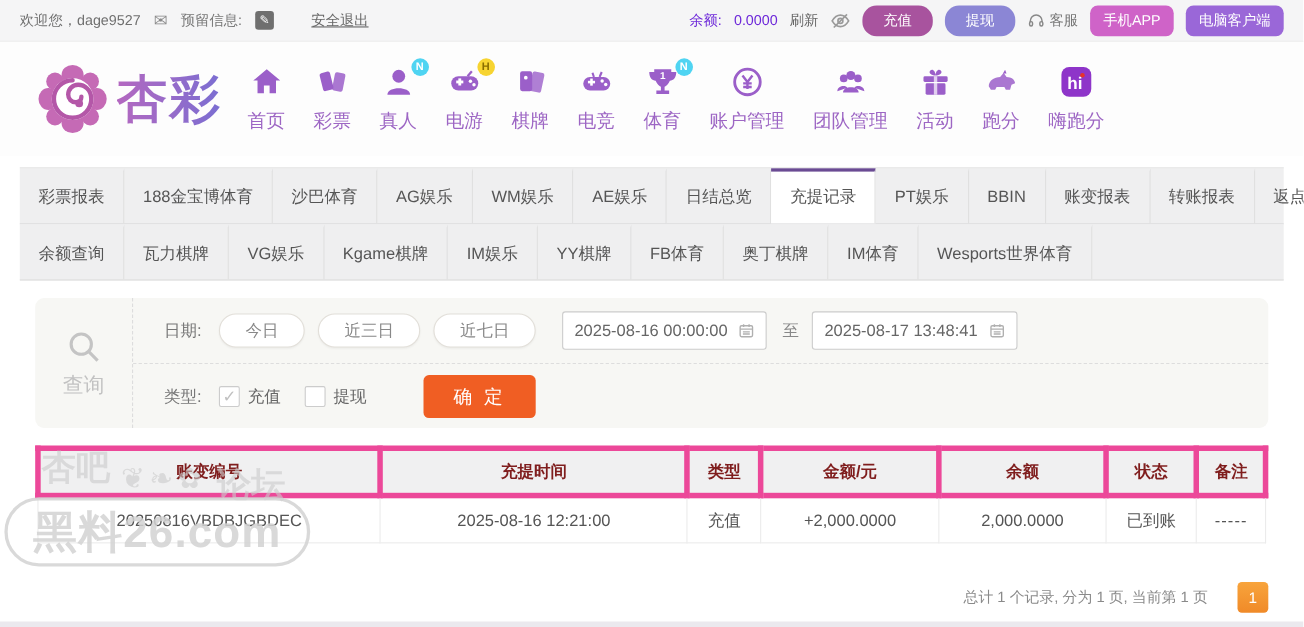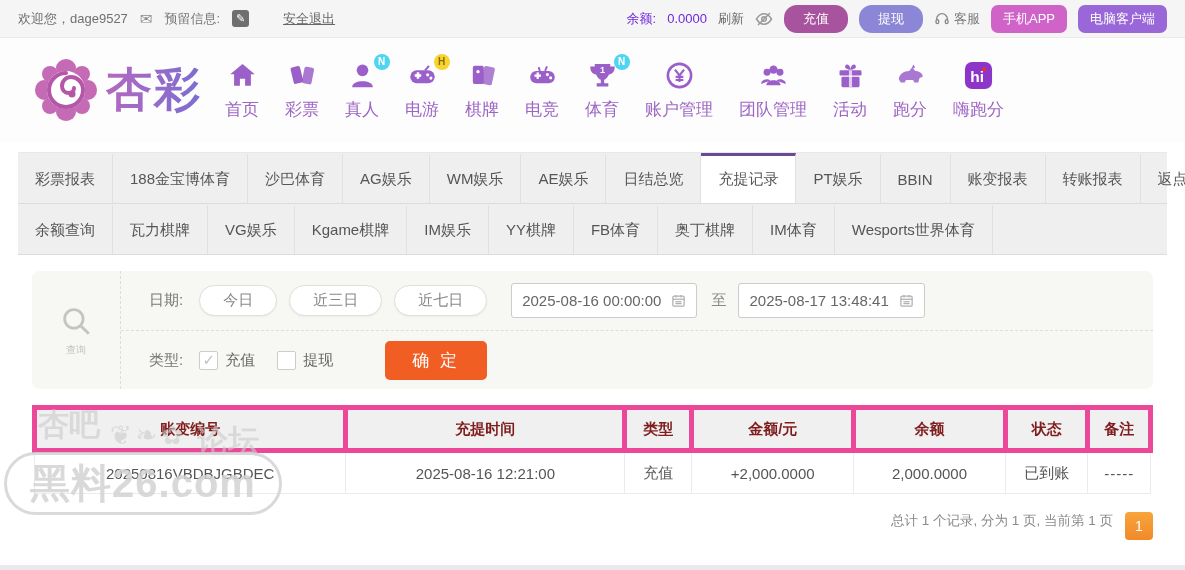--- a/index.html
+++ b/index.html
@@ -49,21 +49,21 @@
   .trow { display:flex; background:#efeff0; border-bottom:1px solid #dcdcdc; }
   .trow:first-child { border-top:1px solid #e8e8e8; }
   .tab { display:flex; align-items:center; height:50px; padding:0 17px;
     border-right:1px solid #e0e0e0; border-top:3px solid transparent;
     color:#555; font-size:15px; cursor:pointer; white-space:nowrap; }
   .tab.active { background:#fff; border-top-color:#6a4b93;text-align:center; }
 
   
   .filter { margin:16px 14px 0; background:#f7f7f4; border-radius:8px; display:flex; min-height:118px; }
   .fsearch { width:88px; display:flex; flex-direction:column; align-items:center;
-    justify-content:center; gap:5px; color:#c2c2c2; font-size:10px; cursor:pointer; }
+    justify-content:center; gap:5px; color:#c2c2c2; font-size:19px; cursor:pointer; }
   .fmain { flex:1; border-left:1px dashed #ddd; display:flex; flex-direction:column; justify-content:center; }
   .frow { display:flex; align-items:center; height:59px; padding-left:28px; }
   .frow + .frow { border-top:1px dashed #ddd; }
   .flabel { color:#777; font-size:15px; margin-right:16px; }
   .rangepill { background:#fff; border:1px solid #e2dfd9; border-radius:16px; height:31px;
     padding:0 23px; margin-right:12px; color:#888; font-size:15px; cursor:pointer;
     box-shadow:0 1px 2px rgba(0,0,0,.05); }
   .datebox { display:flex; align-items:center; gap:10px; background:#fff; border:1px solid #ccc;
     border-radius:3px; height:35px; padding:0 10px; color:#666; font-size:15px;
     margin-left:12px; cursor:pointer; }
@@ -79,22 +79,22 @@
   
   table.rec { margin:16px 14px 0; width:calc(100% - 28px); border-collapse:collapse; table-layout:fixed; }
   .rec th { background:#f0f0f1; border:5px solid #ec4899; height:43px; font-size:15px;
     color:#7f1d1d; font-weight:700; }
   .rec td { border:1px solid #ebebeb; height:43px; text-align:center; font-size:15px; color:#555; }
   .amt { color:#d9453c; }
   .ok-status { color:#3cae50; }
   .remark { color:#999; letter-spacing:1px; }
 
   
-  .pager { margin:18px 14px 0; display:flex; justify-content:flex-end; 
-    gap:12px; color:#8a8a8a; font-size:13.5px; }
+  .pager { margin:35px 14px 0; display:flex; justify-content:flex-end; align-items:center;
+    gap:27px; color:#8a8a8a; font-size:13.5px; }
   .pagebtn { min-width:28px; height:28px; border:none; border-radius:4px; color:#fff;
     font-size:14px; background:linear-gradient(#f8a43c,#f08a28); cursor:pointer; }
 
   
   .wm1 { position:absolute; left:38px; top:404px; display:flex; align-items:flex-start; gap:10px;
     color:#cbcbcb; opacity:.6; font-size:31px; font-weight:700; pointer-events:none; z-index:5; }
   .wm1 .swirl { font-size:26px; margin-top:16px; letter-spacing:4px; }
   .wm1 .w2 { margin-top:16px; }
   .wm2 { position:absolute; left:4px; top:452px; width:278px; height:63px; border:3px solid #d3d3d3;
     border-radius:34px; display:flex; align-items:center; justify-content:center; font-size:40px;

